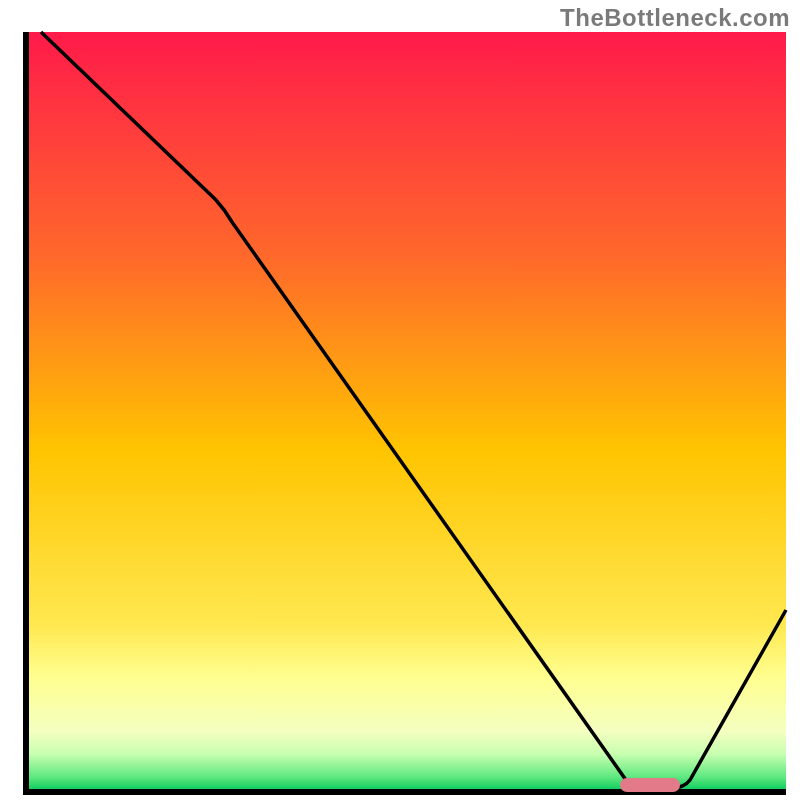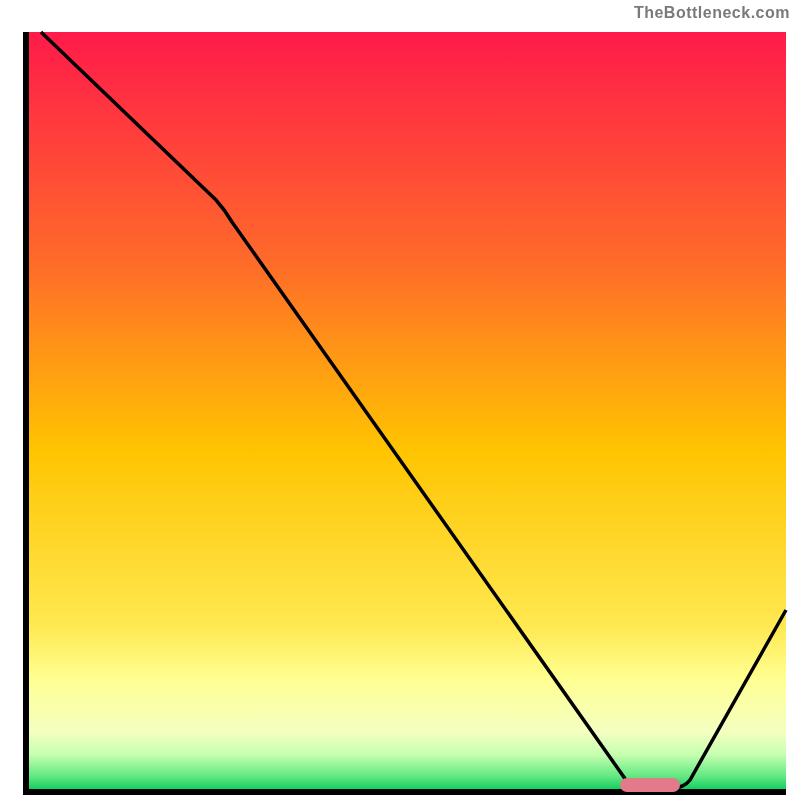--- a/index.html
+++ b/index.html
@@ -13,21 +13,21 @@
   .wrap {
     position: relative;
     width: 800px;
     height: 800px;
   }
   .attribution {
     position: absolute;
     top: 4px;
     right: 10px;
     font-family: Arial, Helvetica, sans-serif;
-    font-size: 16px;
+    font-size: 24px;
     font-weight: bold;
     color: #7a7a7a;
     letter-spacing: 0.5px;
   }
   svg {
     display: block;
     width: 800px;
     height: 800px;
   }
 </style>

